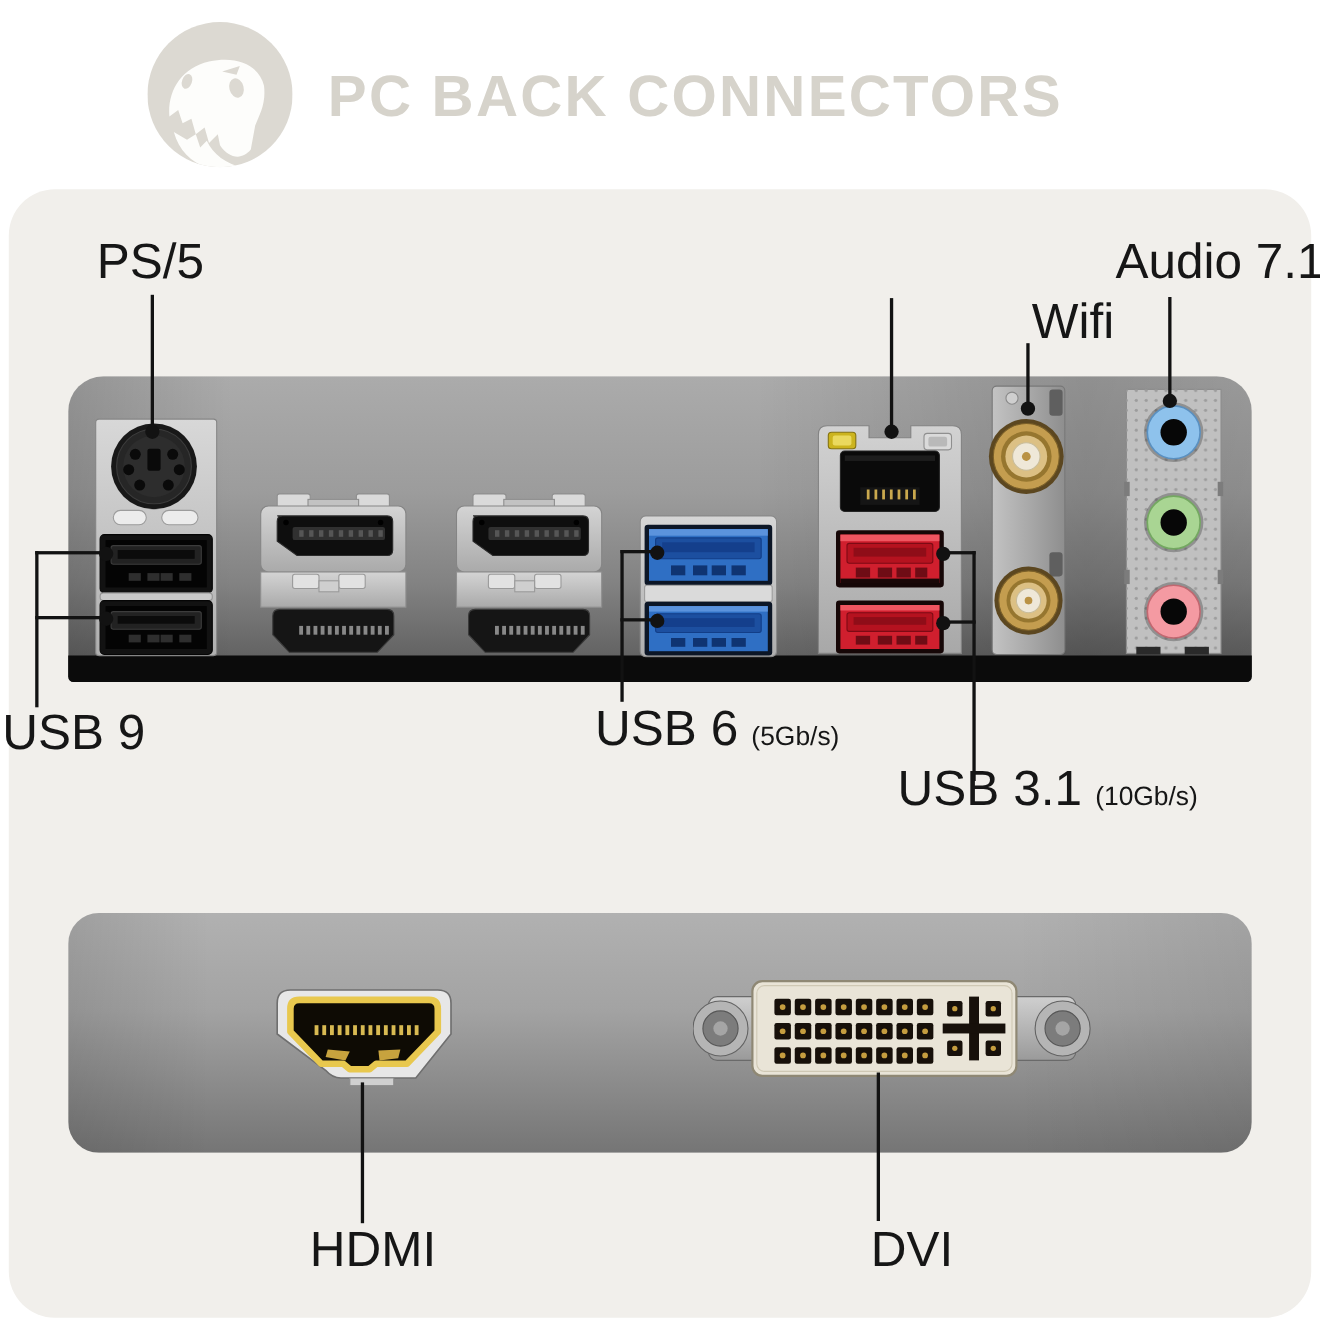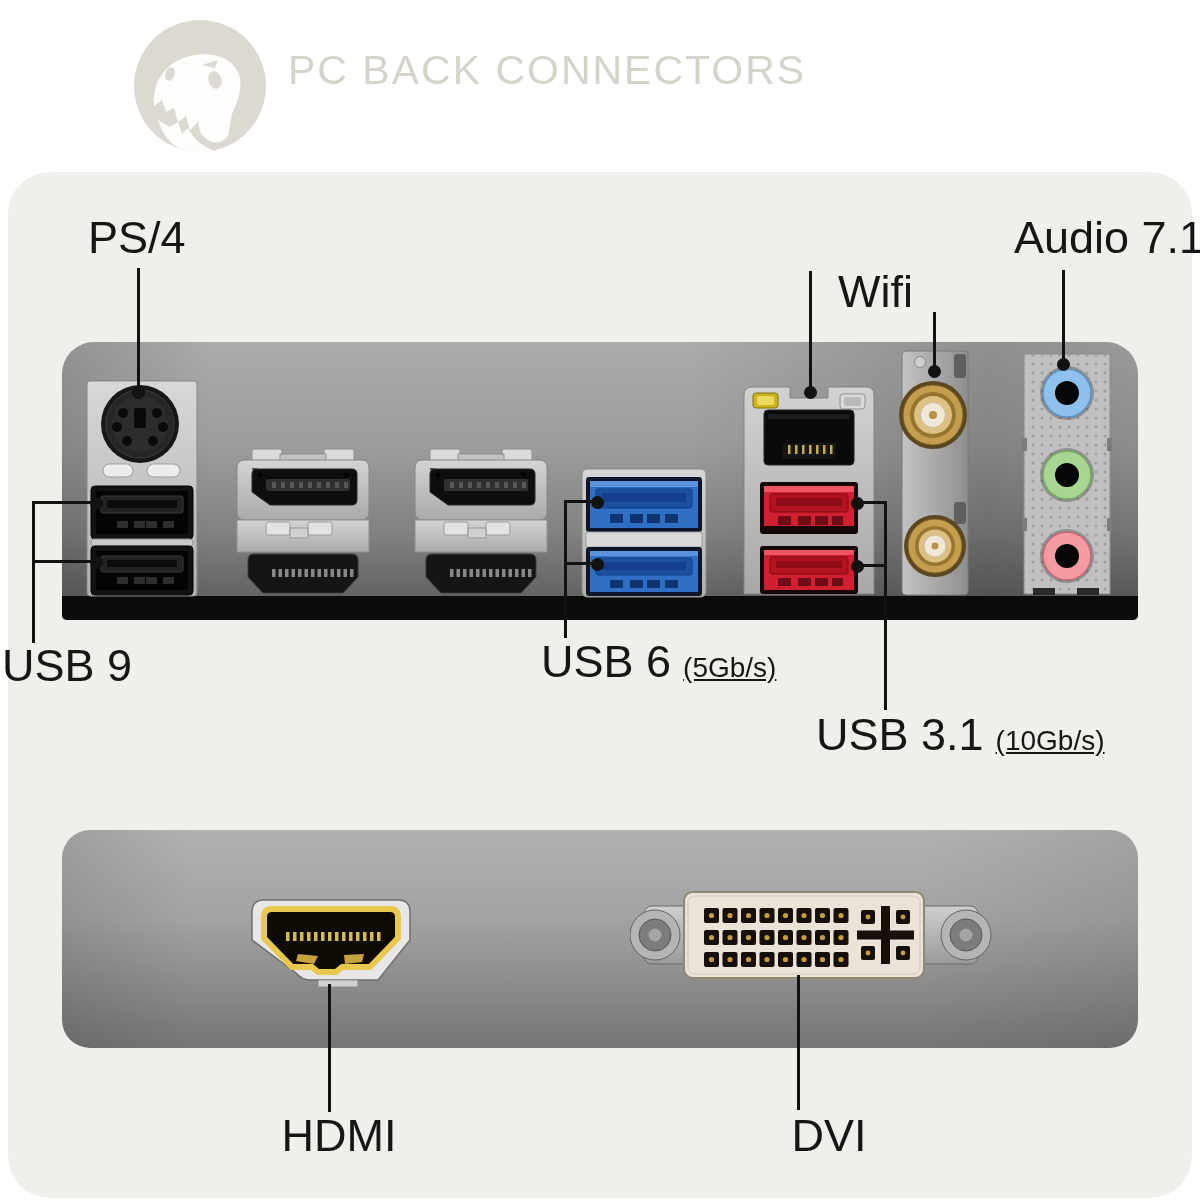--- a/index.html
+++ b/index.html
@@ -3,42 +3,42 @@
 <meta charset="utf-8">
 <style>
   :root{
     --c-title:#d6d3cb; --c-panel-bg:#f1efeb; --c-label:#161616; --c-line:#121212;
     --c-usb3:#2f6fc4; --c-usb31:#d01f2e; --c-line-in:#8ec2ec; --c-line-out:#a9d593;
     --c-mic:#f49aa2; --c-gold:#e8c84e;
   }
   html,body{margin:0;padding:0;background:#fff;}
   .stage{position:relative;width:1200px;height:1200px;background:#fff;overflow:hidden;
          font-family:"Liberation Sans",sans-serif;}
-  .title{position:absolute;left:288px;top:47px;margin:0;font-size:41px;font-weight:400;
+  .title{position:absolute;left:288px;top:47px;margin:10px;font-size:53px;font-weight:700;
          letter-spacing:2px;color:var(--c-title);white-space:nowrap;}
   .logo{position:absolute;left:134px;top:20px;}
   .panel{position:absolute;left:8px;top:172px;width:1184px;height:1026px;border-radius:42px;
          background:var(--c-panel-bg);}
   .mobo{position:absolute;left:62px;top:342px;width:1076px;height:278px;
         border-radius:32px 32px 5px 5px;
         background:
           linear-gradient(90deg,rgba(0,0,0,.14),rgba(0,0,0,0) 14%,rgba(0,0,0,0) 58%,rgba(0,0,0,.16) 86%,rgba(0,0,0,.10)),
           linear-gradient(180deg,#ababab,#9c9c9c 38%,#828282 68%,#5d5d5d 96%);}
   .mobo-bar{position:absolute;left:62px;top:596px;width:1076px;height:24px;background:#0b0b0b;
         border-radius:0 0 5px 5px;}
   .gpu{position:absolute;left:62px;top:830px;width:1076px;height:218px;border-radius:28px;
         background:
           linear-gradient(90deg,rgba(0,0,0,.10),rgba(0,0,0,0) 12%,rgba(0,0,0,0) 80%,rgba(0,0,0,.08)),
           linear-gradient(180deg,#b1b1b1,#a3a3a3 40%,#868686 78%,#757575);}
   .port{position:absolute;}
   .cline{position:absolute;background:var(--c-line);}
   .cdot{position:absolute;width:13px;height:13px;border-radius:50%;background:var(--c-line);}
   .lbl{position:absolute;font-size:45px;font-weight:500;color:var(--c-label);white-space:nowrap;
        line-height:1.15;}
-  .lbl .sub{font-size:28px;margin-left:12px;text-decoration:underline;}
+  .lbl .sub{font-size:24px;margin-left:12px;}
   .lbl.centered{transform:translateX(-50%);}
 </style>
 </head>
 <body>
 
 <div class="stage">
 
   <svg class="logo" width="132" height="132" viewBox="0 0 132 132">
     <defs>
         <clipPath id="lc">
@@ -475,26 +475,26 @@
   <div class="cdot" style="left:804px;top:386px"></div>
   <div class="cdot" style="left:928px;top:365px"></div>
   <div class="cdot" style="left:1057px;top:358px"></div>
   <div class="cdot" style="left:90px;top:497px"></div>
   <div class="cdot" style="left:90px;top:556px"></div>
   <div class="cdot" style="left:591px;top:496px"></div>
   <div class="cdot" style="left:591px;top:558px"></div>
   <div class="cdot" style="left:851px;top:497px"></div>
   <div class="cdot" style="left:851px;top:560px"></div>
 
-  <div class="lbl" style="left:88px;top:212px">PS/4</div>
-  <div class="lbl" style="left:838px;top:266px">Wifi</div>
+  <div class="lbl" style="left:88px;top:212px">PS/5</div>
+  <div class="lbl" style="left:938px;top:266px">Wifi</div>
   <div class="lbl" style="left:1014px;top:212px">Audio 7.1</div>
   <div class="lbl" style="left:2px;top:640px">USB 9</div>
   <div class="lbl" style="left:541px;top:636px">
     <span>USB 6</span><span class="sub">(5Gb/s)</span>
   </div>
-  <div class="lbl" style="left:816px;top:709px">
+  <div class="lbl" style="left:816px;top:691px">
     <span>USB 3.1</span><span class="sub">(10Gb/s)</span>
   </div>
   <div class="lbl centered" style="left:339px;top:1110px">HDMI</div>
   <div class="lbl centered" style="left:829px;top:1110px">DVI</div>
 
 </div>
 
 </body></html>

